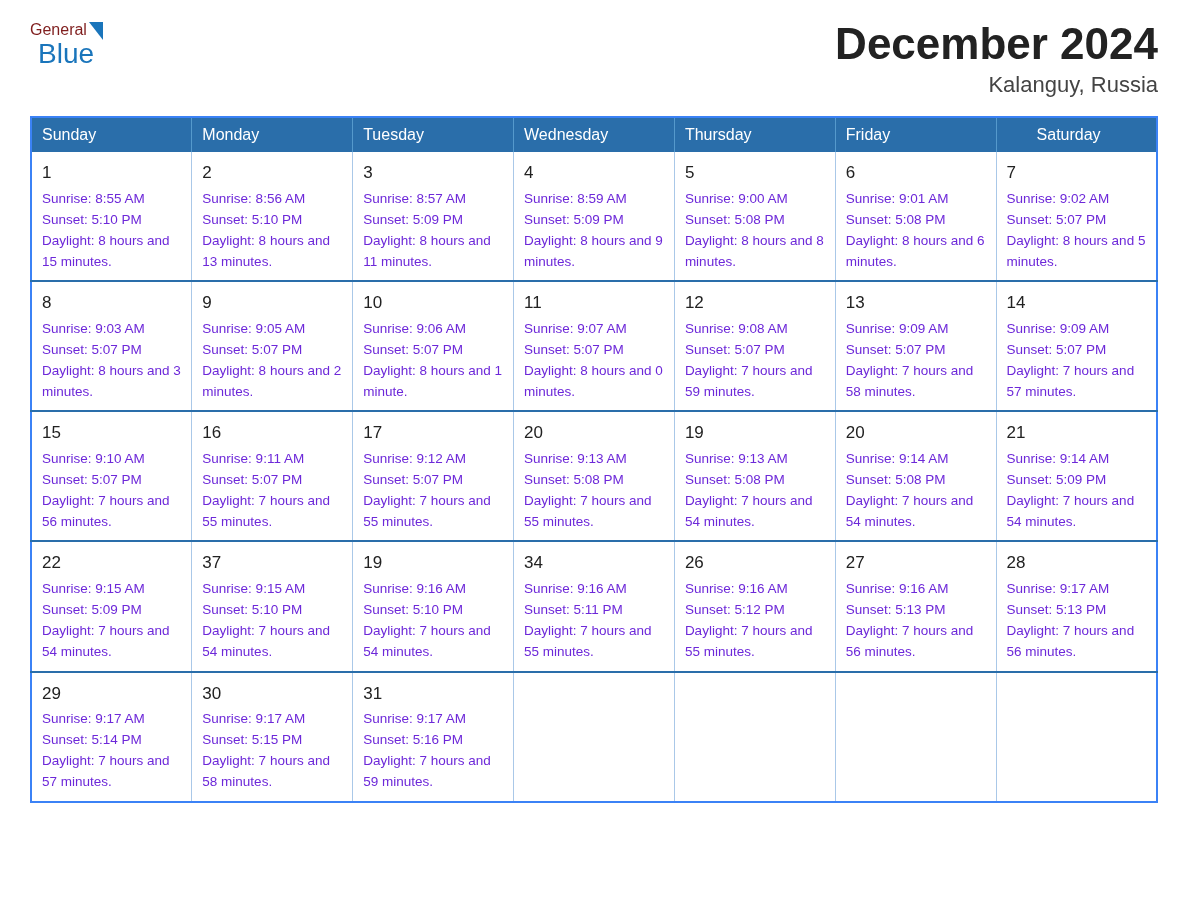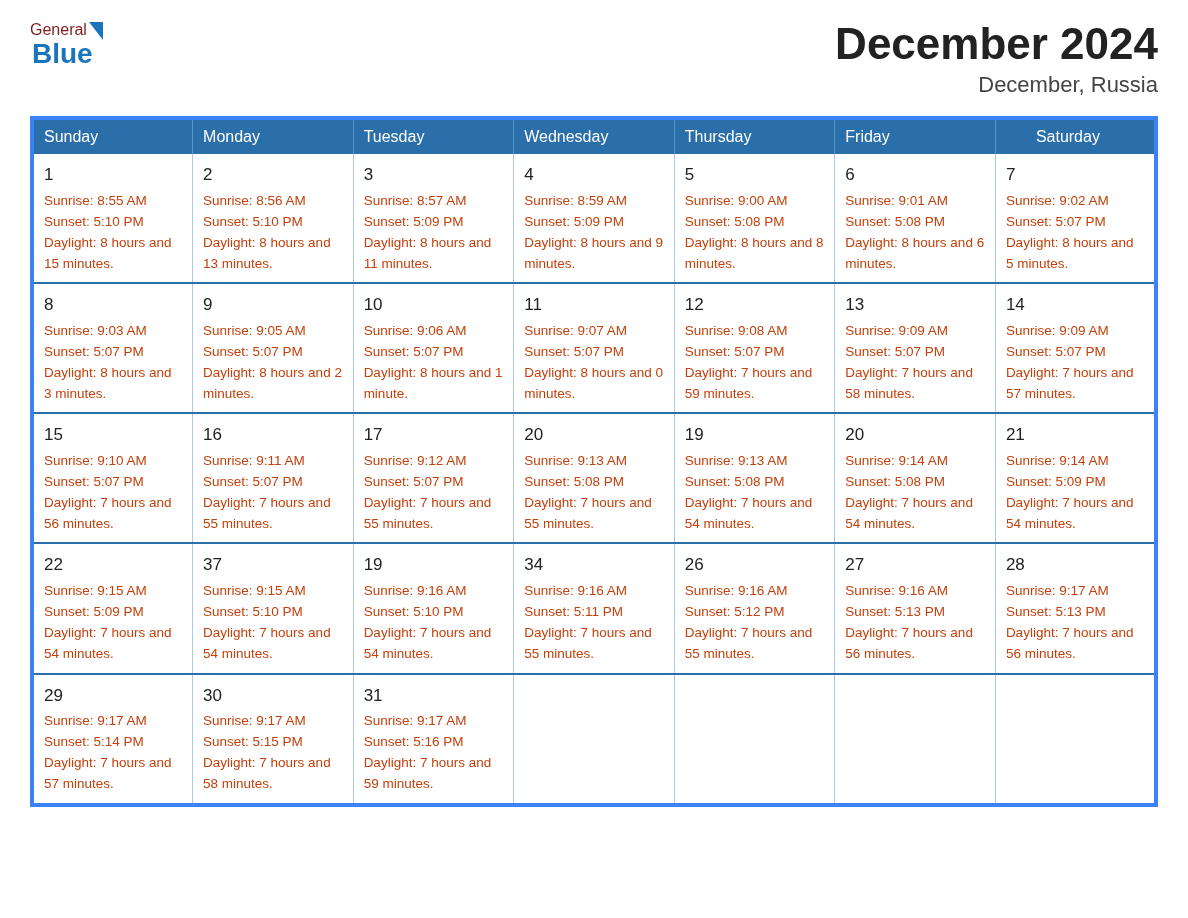--- a/index.html
+++ b/index.html
@@ -30,42 +30,42 @@
       border-left: 14px solid transparent;
       border-right: 0px solid transparent;
       border-top: 18px solid #1a75bb;
       margin-left: 2px;
       margin-top: 2px;
       vertical-align: middle;
     }
     .logo-blue {
       color: #1a75bb;
       font-size: 28px;
-      font-weight: bold;
+      font-weight: normal;
       margin-top: -2px;
-      margin-left: 2px;
+      margin-left: 8px;
     }
     .title-area {
       text-align: right;
     }
     .month-title {
       font-size: 44px;
       font-weight: bold;
       color: #222;
       line-height: 1.1;
     }
     .location {
       font-size: 22px;
       color: #444;
       margin-top: 4px;
     }
     .calendar {
       width: 100%;
       border-collapse: collapse;
-      border: 4px solid #3b82f6;
+      border: 2px solid #3b82f6;
     }
     .calendar th {
       background: #2a6eaa;
       color: #fff;
       font-size: 16px;
       font-weight: normal;
       padding: 8px 10px;
       text-align: left;
       border-right: 1px solid #5599cc;
     }
@@ -83,21 +83,21 @@
     .calendar td:last-child { border-right: none; }
     .calendar tr:last-child td { border-bottom: none; }
     .day-num {
       font-size: 17px;
       font-weight: normal;
       display: block;
       margin-bottom: 2px;
     }
     .day-info {
       font-size: 13.5px;
-      color: #c2410c;
+      color: #6d28d9;
       line-height: 1.55;
     }
     .empty-cell {
       background: #fff;
     }
     .logo-row {
       display: flex;
       align-items: center;
     }
   </style>
@@ -107,21 +107,21 @@
 <div class="header">
   <div class="logo">
     <div class="logo-row">
       <span class="logo-general">General</span>
       <span class="logo-arrow"></span>
     </div>
     <span class="logo-blue">Blue</span>
   </div>
   <div class="title-area">
     <div class="month-title">December 2024</div>
-    <div class="location">December, Russia</div>
+    <div class="location">Kalanguy, Russia</div>
   </div>
 </div>
 
 <table class="calendar">
   <thead>
     <tr>
     <th>Sunday</th>
         <th>Monday</th>
         <th>Tuesday</th>
         <th>Wednesday</th>

